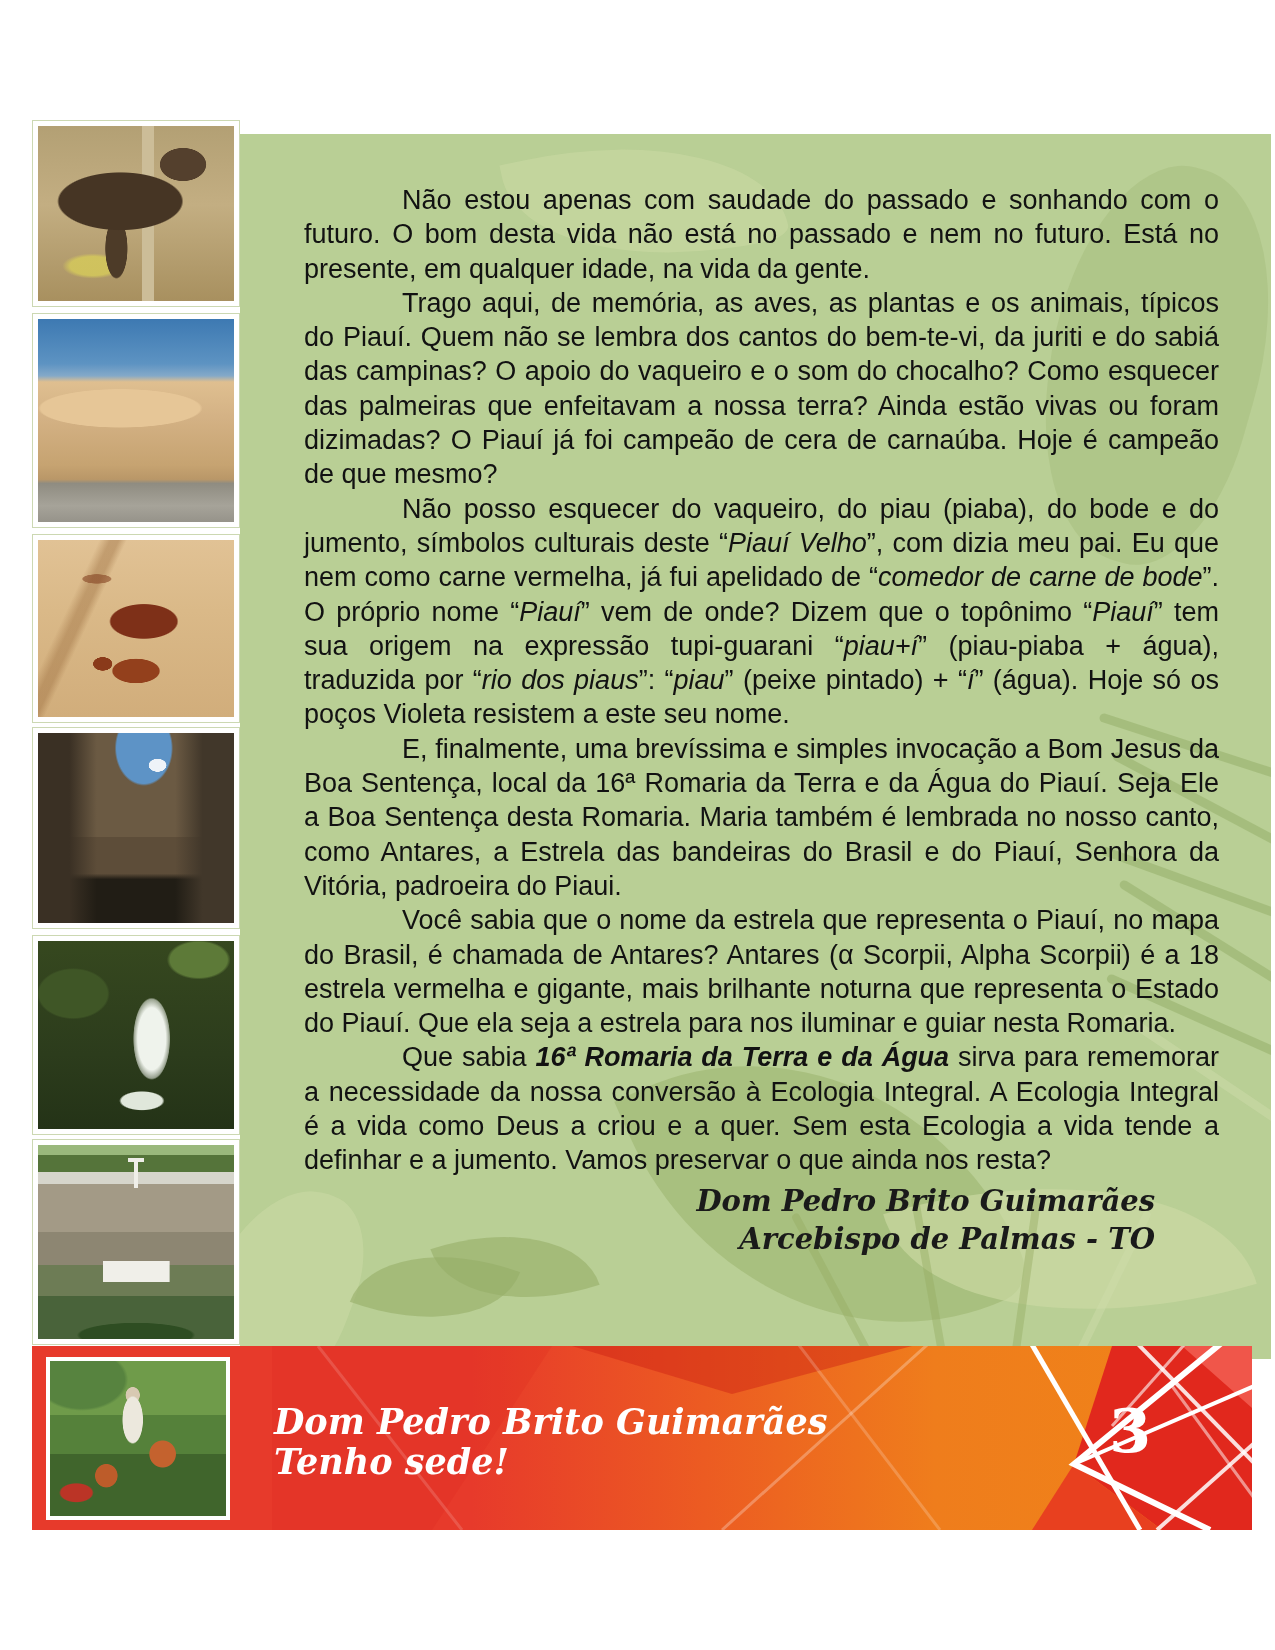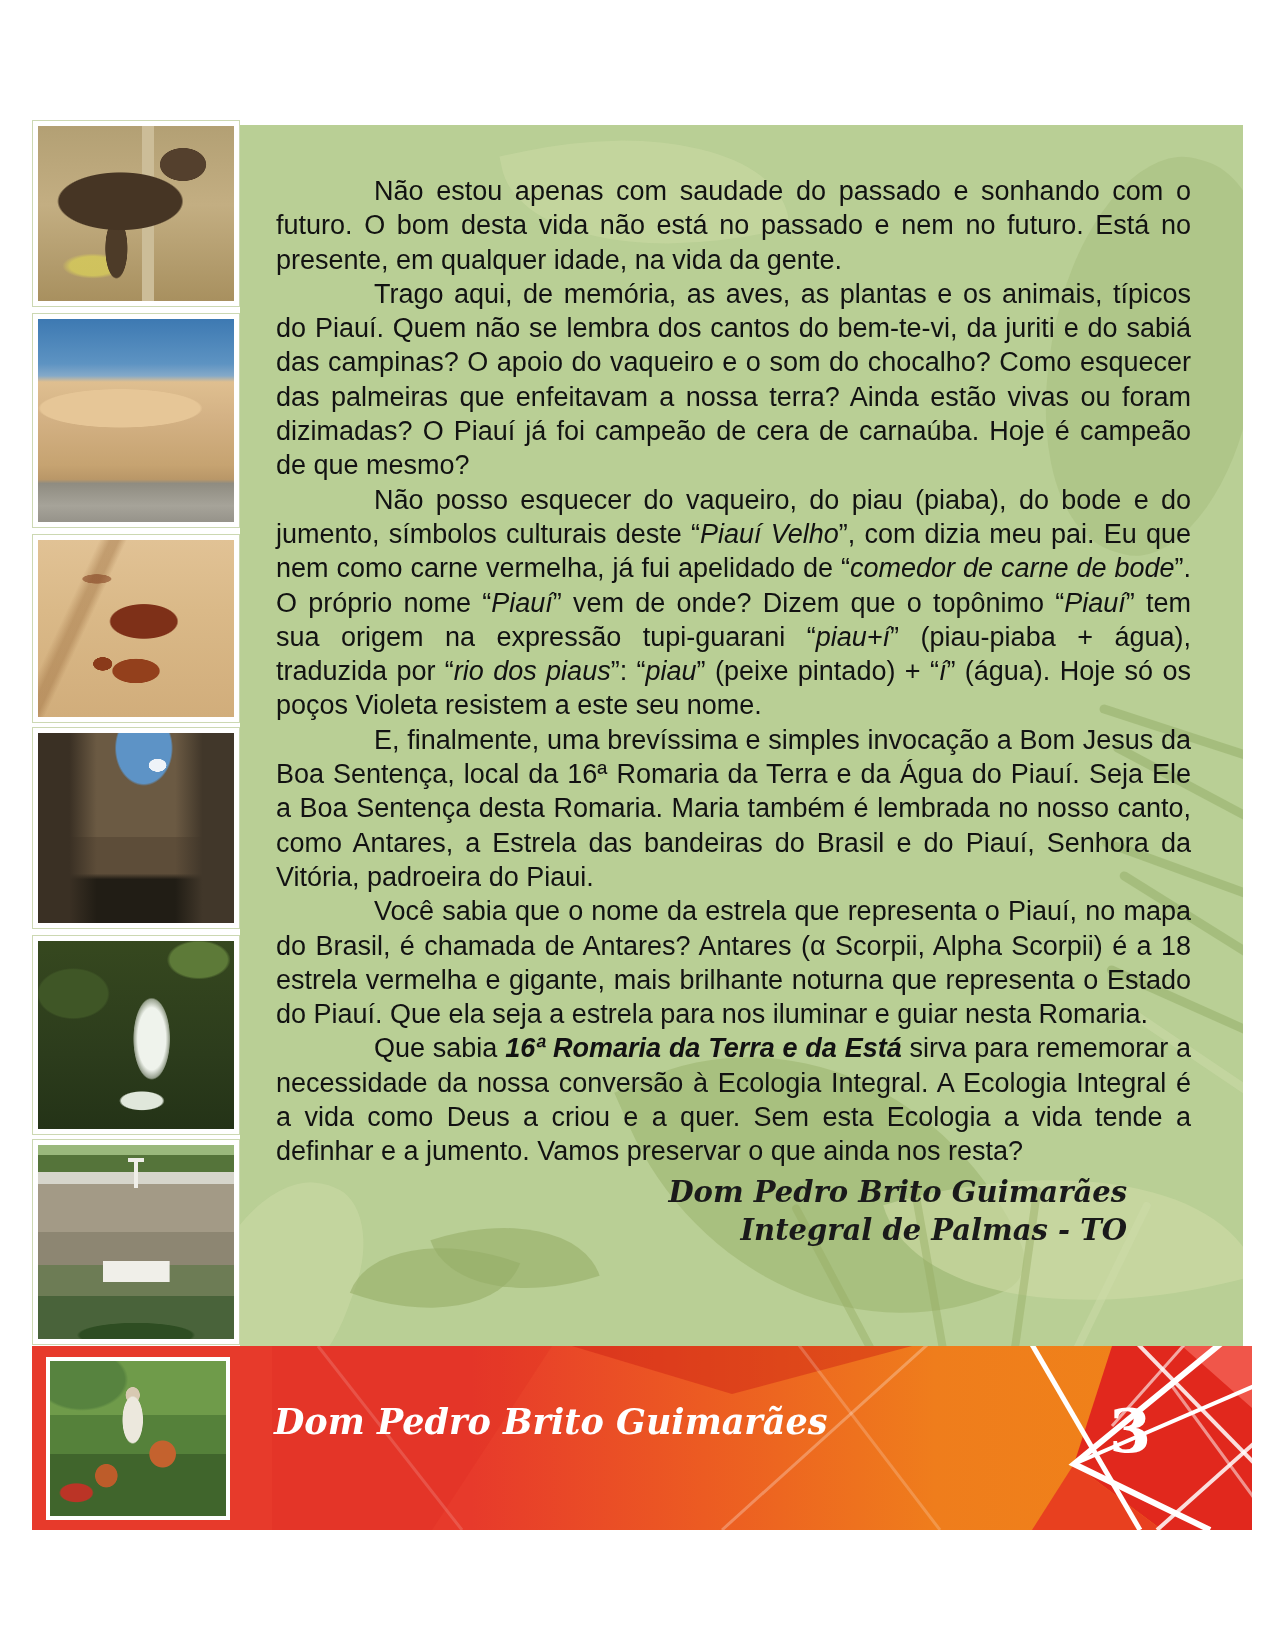--- a/index.html
+++ b/index.html
@@ -49,22 +49,22 @@
     radial-gradient(ellipse 28% 18% at 82% 10%, #5d7a38 0 52%, rgba(0,0,0,0) 58%),
     linear-gradient(180deg,#36481f 0%,#2c3c1c 60%,#243317 100%);}
   .art-crowd{background:
     linear-gradient(#efeee8,#efeee8) 50% 10%/4px 26px no-repeat,
     linear-gradient(#efeee8,#efeee8) 50% 7%/16px 4px no-repeat,
     linear-gradient(#f0efe9,#f0efe9) 50% 67%/34% 11% no-repeat,
     radial-gradient(ellipse 42% 9% at 50% 98%, #2e4d22 0 68%, rgba(0,0,0,0) 72%),
     linear-gradient(180deg,#9ab87c 0 5%,#55743a 5% 14%,#d6d5cb 14% 20%,#a39a86 20% 45%,#8d8672 45% 62%,#6d7c55 62% 78%,#49633a 78% 100%);}
   
   .green-panel{
-    position:absolute;left:240px;top:125px;width:1003px;height:1225px;
-    background:#b9cf95;overflow:hidden;
+    position:absolute;left:240px;top:134px;width:1003px;height:1225px;
+    background:#b9cf95;overflow:hidden;padding-left:28px;
   }
   .leaf{position:absolute;pointer-events:none;}
   .l1{left:270px;top:2px;width:270px;height:130px;background:rgba(205,219,166,.5);
       border-radius:0 100% 10% 100%;transform:rotate(-12deg);}
   .l2{left:810px;top:30px;width:210px;height:400px;background:rgba(163,186,122,.45);
       border-radius:45% 55% 40% 60%;transform:rotate(16deg);}
   .l3{left:430px;top:890px;width:310px;height:340px;background:rgba(148,172,100,.45);
       border-radius:0 100% 12% 100%;transform:rotate(-24deg);}
   .l4{left:660px;top:1030px;width:340px;height:170px;background:rgba(204,218,164,.65);
       border-radius:0 100% 0 100%;transform:rotate(-16deg);}
@@ -177,24 +177,24 @@
       <div class="blade g3"></div>
       <div class="blade g4"></div>
     </div>
 
     <div class="article">
       <p><span>Não estou apenas com saudade do passado e sonhando com o futuro. O bom desta vida não está no passado e nem no futuro. Está no presente, em qualquer idade, na vida da gente.</span></p>
       <p><span>Trago aqui, de memória, as aves, as plantas e os animais, típicos do Piauí. Quem não se lembra dos cantos do bem-te-vi, da juriti e do sabiá das campinas? O apoio do vaqueiro e o som do chocalho? Como esquecer das palmeiras que enfeitavam a nossa terra? Ainda estão vivas ou foram dizimadas? O Piauí já foi campeão de cera de carnaúba. Hoje é campeão de que mesmo?</span></p>
       <p><span>Não posso esquecer do vaqueiro, do piau (piaba), do bode e do jumento, símbolos culturais deste “</span><span style="font-style: italic;">Piauí Velho</span><span>”, com dizia meu pai. Eu que nem como carne vermelha, já fui apelidado de “</span><span style="font-style: italic;">comedor de carne de bode</span><span>”.  O próprio nome “</span><span style="font-style: italic;">Piauí</span><span>” vem de onde? Dizem que o topônimo “</span><span style="font-style: italic;">Piauí</span><span>” tem sua origem na expressão tupi-guarani “</span><span style="font-style: italic;">piau+í</span><span>” (piau-piaba + água), traduzida por “</span><span style="font-style: italic;">rio dos piaus</span><span>”: “</span><span style="font-style: italic;">piau</span><span>” (peixe pintado) + “</span><span style="font-style: italic;">í</span><span>” (água). Hoje só os poços Violeta resistem a este seu nome.</span></p>
       <p><span>E, finalmente, uma brevíssima e simples invocação a Bom Jesus da Boa Sentença, local da 16ª Romaria da Terra e da Água do Piauí. Seja Ele a Boa Sentença desta Romaria.  Maria também é lembrada no nosso canto, como Antares, a Estrela das bandeiras do Brasil e do Piauí, Senhora da Vitória, padroeira do Piaui.</span></p>
       <p><span>Você sabia que o nome da estrela que representa o Piauí, no mapa do Brasil, é chamada de Antares? Antares (α Scorpii, Alpha Scorpii) é a 18 estrela vermelha e gigante, mais brilhante noturna que representa o Estado do Piauí. Que ela seja a estrela para nos iluminar e guiar nesta Romaria.</span></p>
-      <p><span>Que sabia </span><span style="font-style: italic; font-weight: bold;">16ª Romaria da Terra e da Está</span><span> sirva para rememorar a necessidade da nossa conversão à Ecologia Integral. A Ecologia Integral é a vida como Deus a criou e a quer. Sem esta Ecologia a vida tende a definhar e a jumento. Vamos preservar o que ainda nos resta?</span></p>
+      <p><span>Que sabia </span><span style="font-style: italic; font-weight: bold;">16ª Romaria da Terra e da Água</span><span> sirva para rememorar a necessidade da nossa conversão à Ecologia Integral. A Ecologia Integral é a vida como Deus a criou e a quer. Sem esta Ecologia a vida tende a definhar e a jumento. Vamos preservar o que ainda nos resta?</span></p>
       <div class="signature">
         <div>Dom Pedro Brito Guimarães</div>
-        <div>Integral de Palmas - TO</div>
+        <div>Arcebispo de Palmas - TO</div>
       </div>
     </div>
   </section>
 
   <footer class="band">
     <svg class="band-svg" viewBox="0 0 1220 184" preserveAspectRatio="none">
       <polygon points="540,0 880,0 700,48" fill="rgba(205,30,20,0.45)"></polygon>
       <polygon points="240,0 520,0 400,184 240,184" fill="rgba(215,35,25,0.18)"></polygon>
       <line x1="286" y1="0" x2="430" y2="184" stroke="rgba(255,255,255,0.15)" stroke-width="3"></line>
       <line x1="690" y1="184" x2="905" y2="-10" stroke="rgba(255,255,255,0.28)" stroke-width="3"></line>
@@ -210,18 +210,19 @@
       <line x1="1160" y1="-10" x2="1080" y2="80" stroke="rgba(255,255,255,0.6)" stroke-width="3"></line>
       <line x1="1228" y1="160" x2="1140" y2="40" stroke="rgba(255,255,255,0.5)" stroke-width="3"></line>
     </svg>
 
     <figure class="footer-photo" title="Dom Pedro no jardim com potes de barro">
       <div class="art-garden"></div>
     </figure>
 
     <div class="footer-text">
       <div>Dom Pedro Brito Guimarães</div>
+      <div>Tenho sede!</div>
     </div>
 
     <div class="page-number">3</div>
   </footer>
 
 </div>
 
 </body></html>

